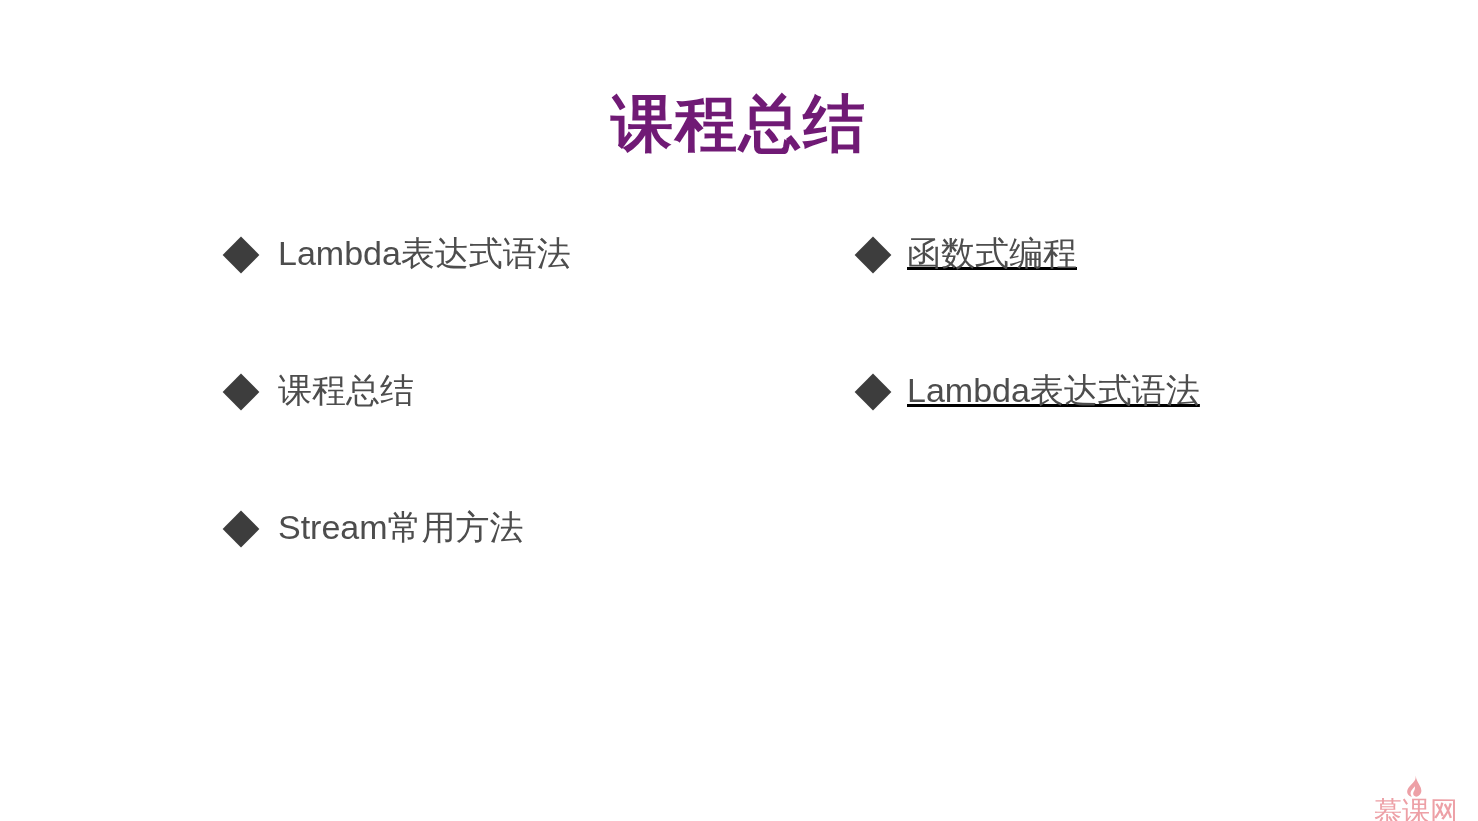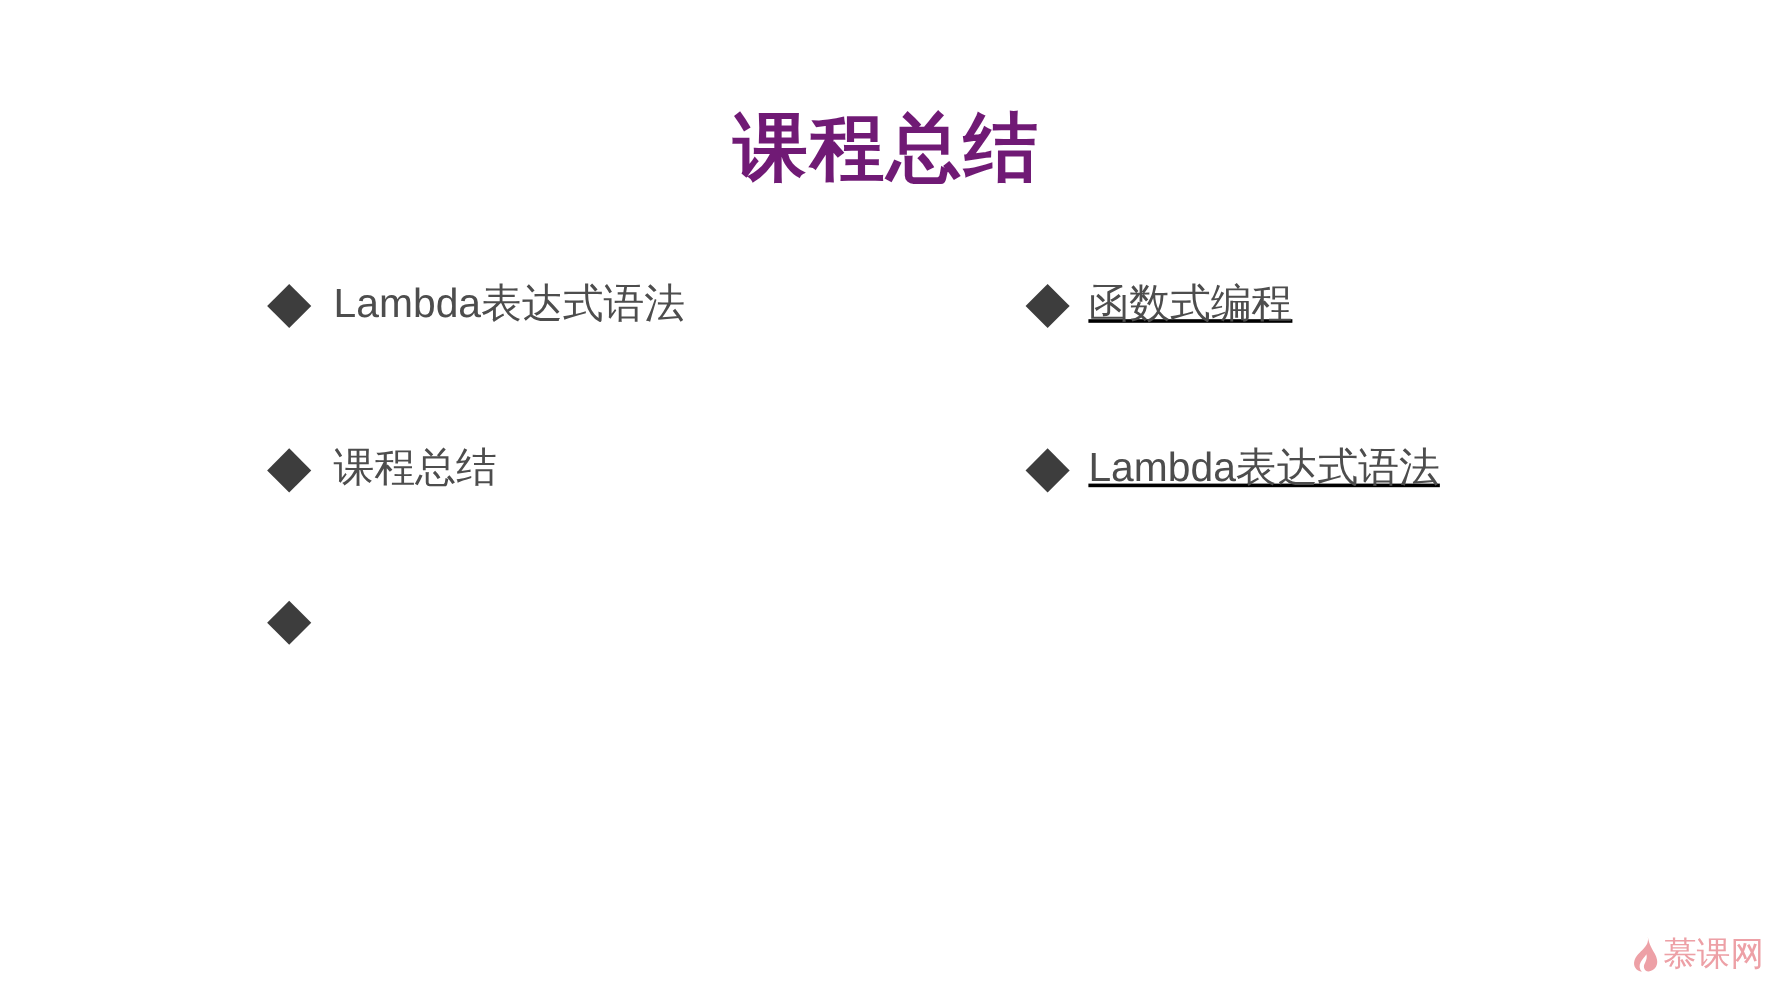--- a/index.html
+++ b/index.html
@@ -93,23 +93,24 @@
     text-align: center;
   }
 
   .bullet-col.right .bullet-text {
     margin-left: 21px;
   }
 
   
   .footer-logo {
     position: absolute;
-    right: 8px;
+    right: 20px;
     bottom: 6px;
     display: flex;
+    flex-direction: column;
     align-items: center;
     height: 40px;
     margin-top: 44px;
   }
 
   .logo-flame {
     width: 22px;
     height: 30px;
     flex: 0 0 22px;
     display: block;
@@ -152,20 +153,21 @@
       </div>
       <div class="bullet-col right">
         <span class="bullet-marker"></span>
         <span class="bullet-text">Lambda表达式语法</span>
       </div>
     </div>
 
     <div class="bullet-row">
       <div class="bullet-col left">
         <span class="bullet-marker"></span>
+        <span class="bullet-text">Stream常用方法</span>
       </div>
       <div class="bullet-col right empty">
         <span class="bullet-marker"></span>
         <span class="bullet-text"></span>
       </div>
     </div>
 
   </div>
 
   <div class="footer-logo">

